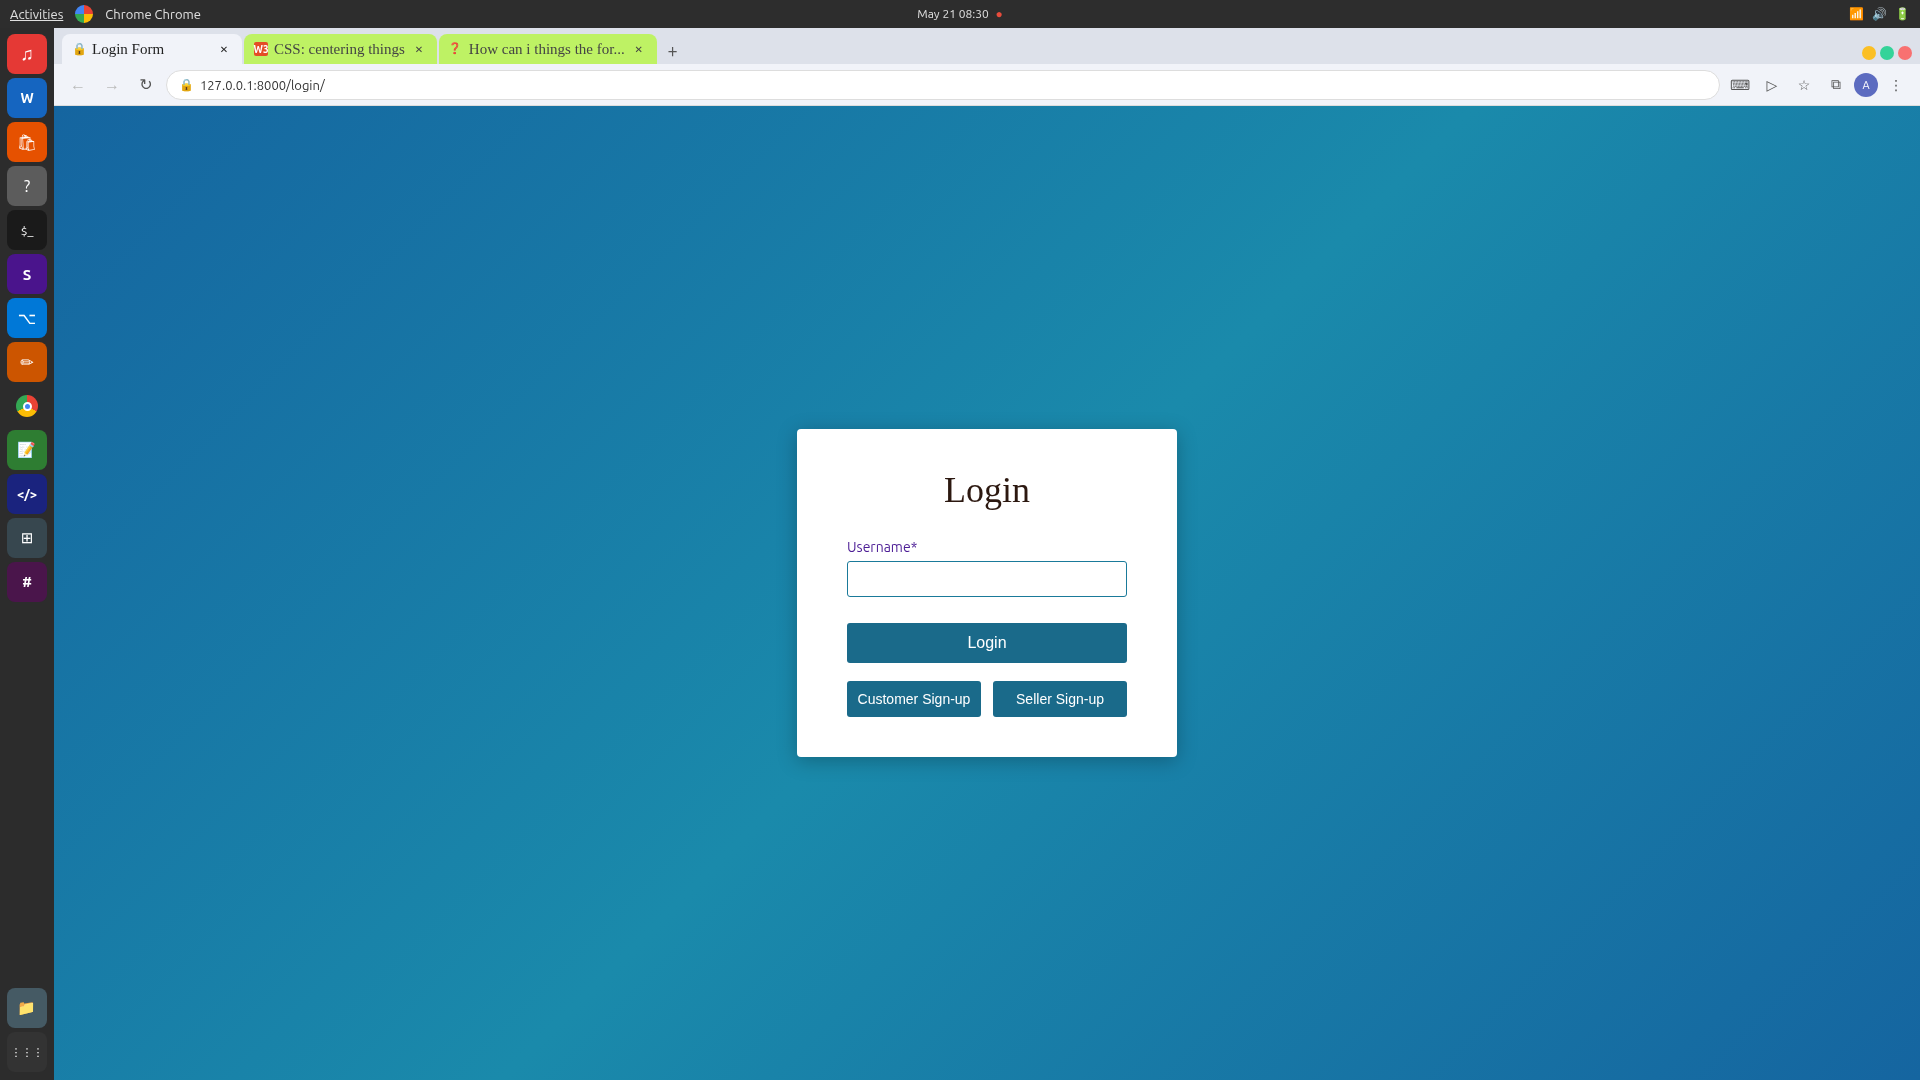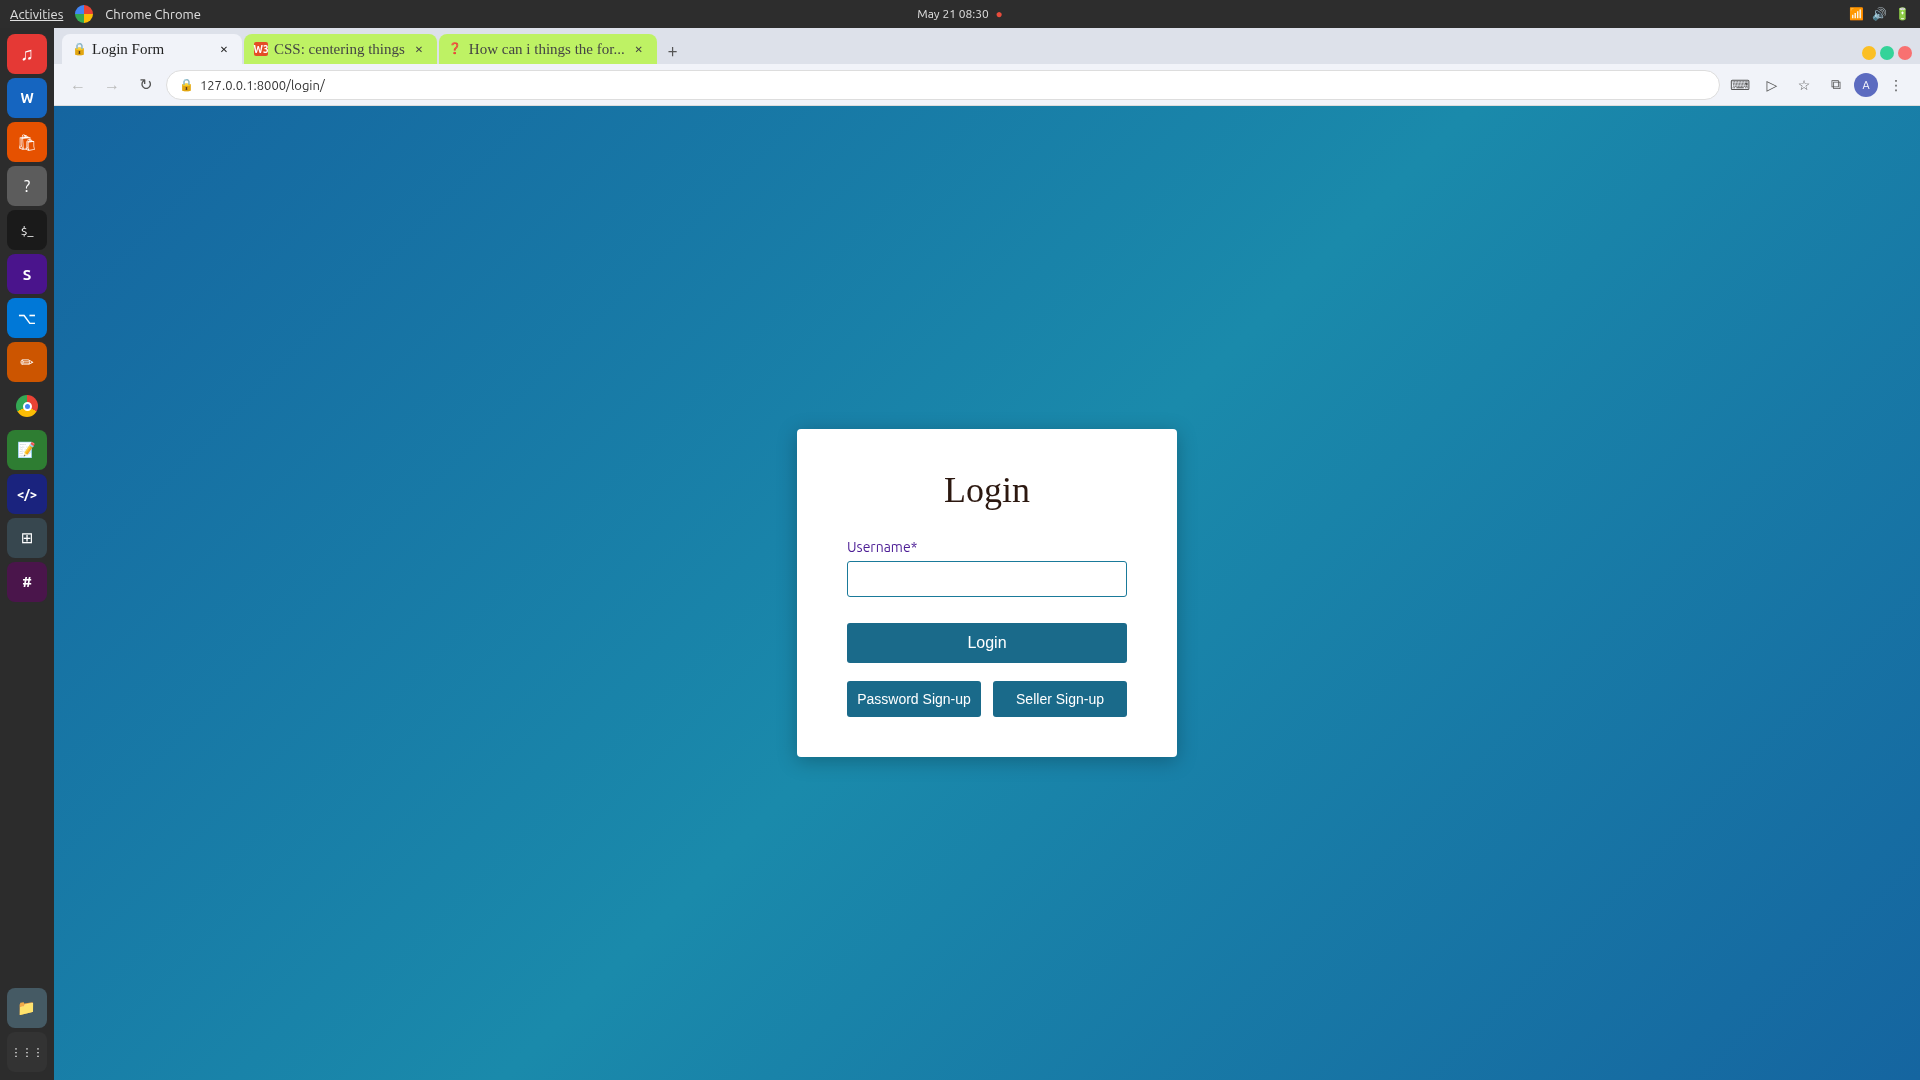--- a/index.html
+++ b/index.html
@@ -355,18 +355,18 @@
 
       <div class="form-group">
         <label class="form-label">Username*</label>
         <input class="form-input" type="text" style="">
       </div>
 
 
       <button class="login-btn">Login</button>
 
       <div class="signup-row">
-        <button class="signup-btn">Password Sign-up</button>
+        <button class="signup-btn">Customer Sign-up</button>
         <button class="signup-btn">Seller Sign-up</button>
       </div>
     </div>
   </div>
 </div>
 
 </body></html>

